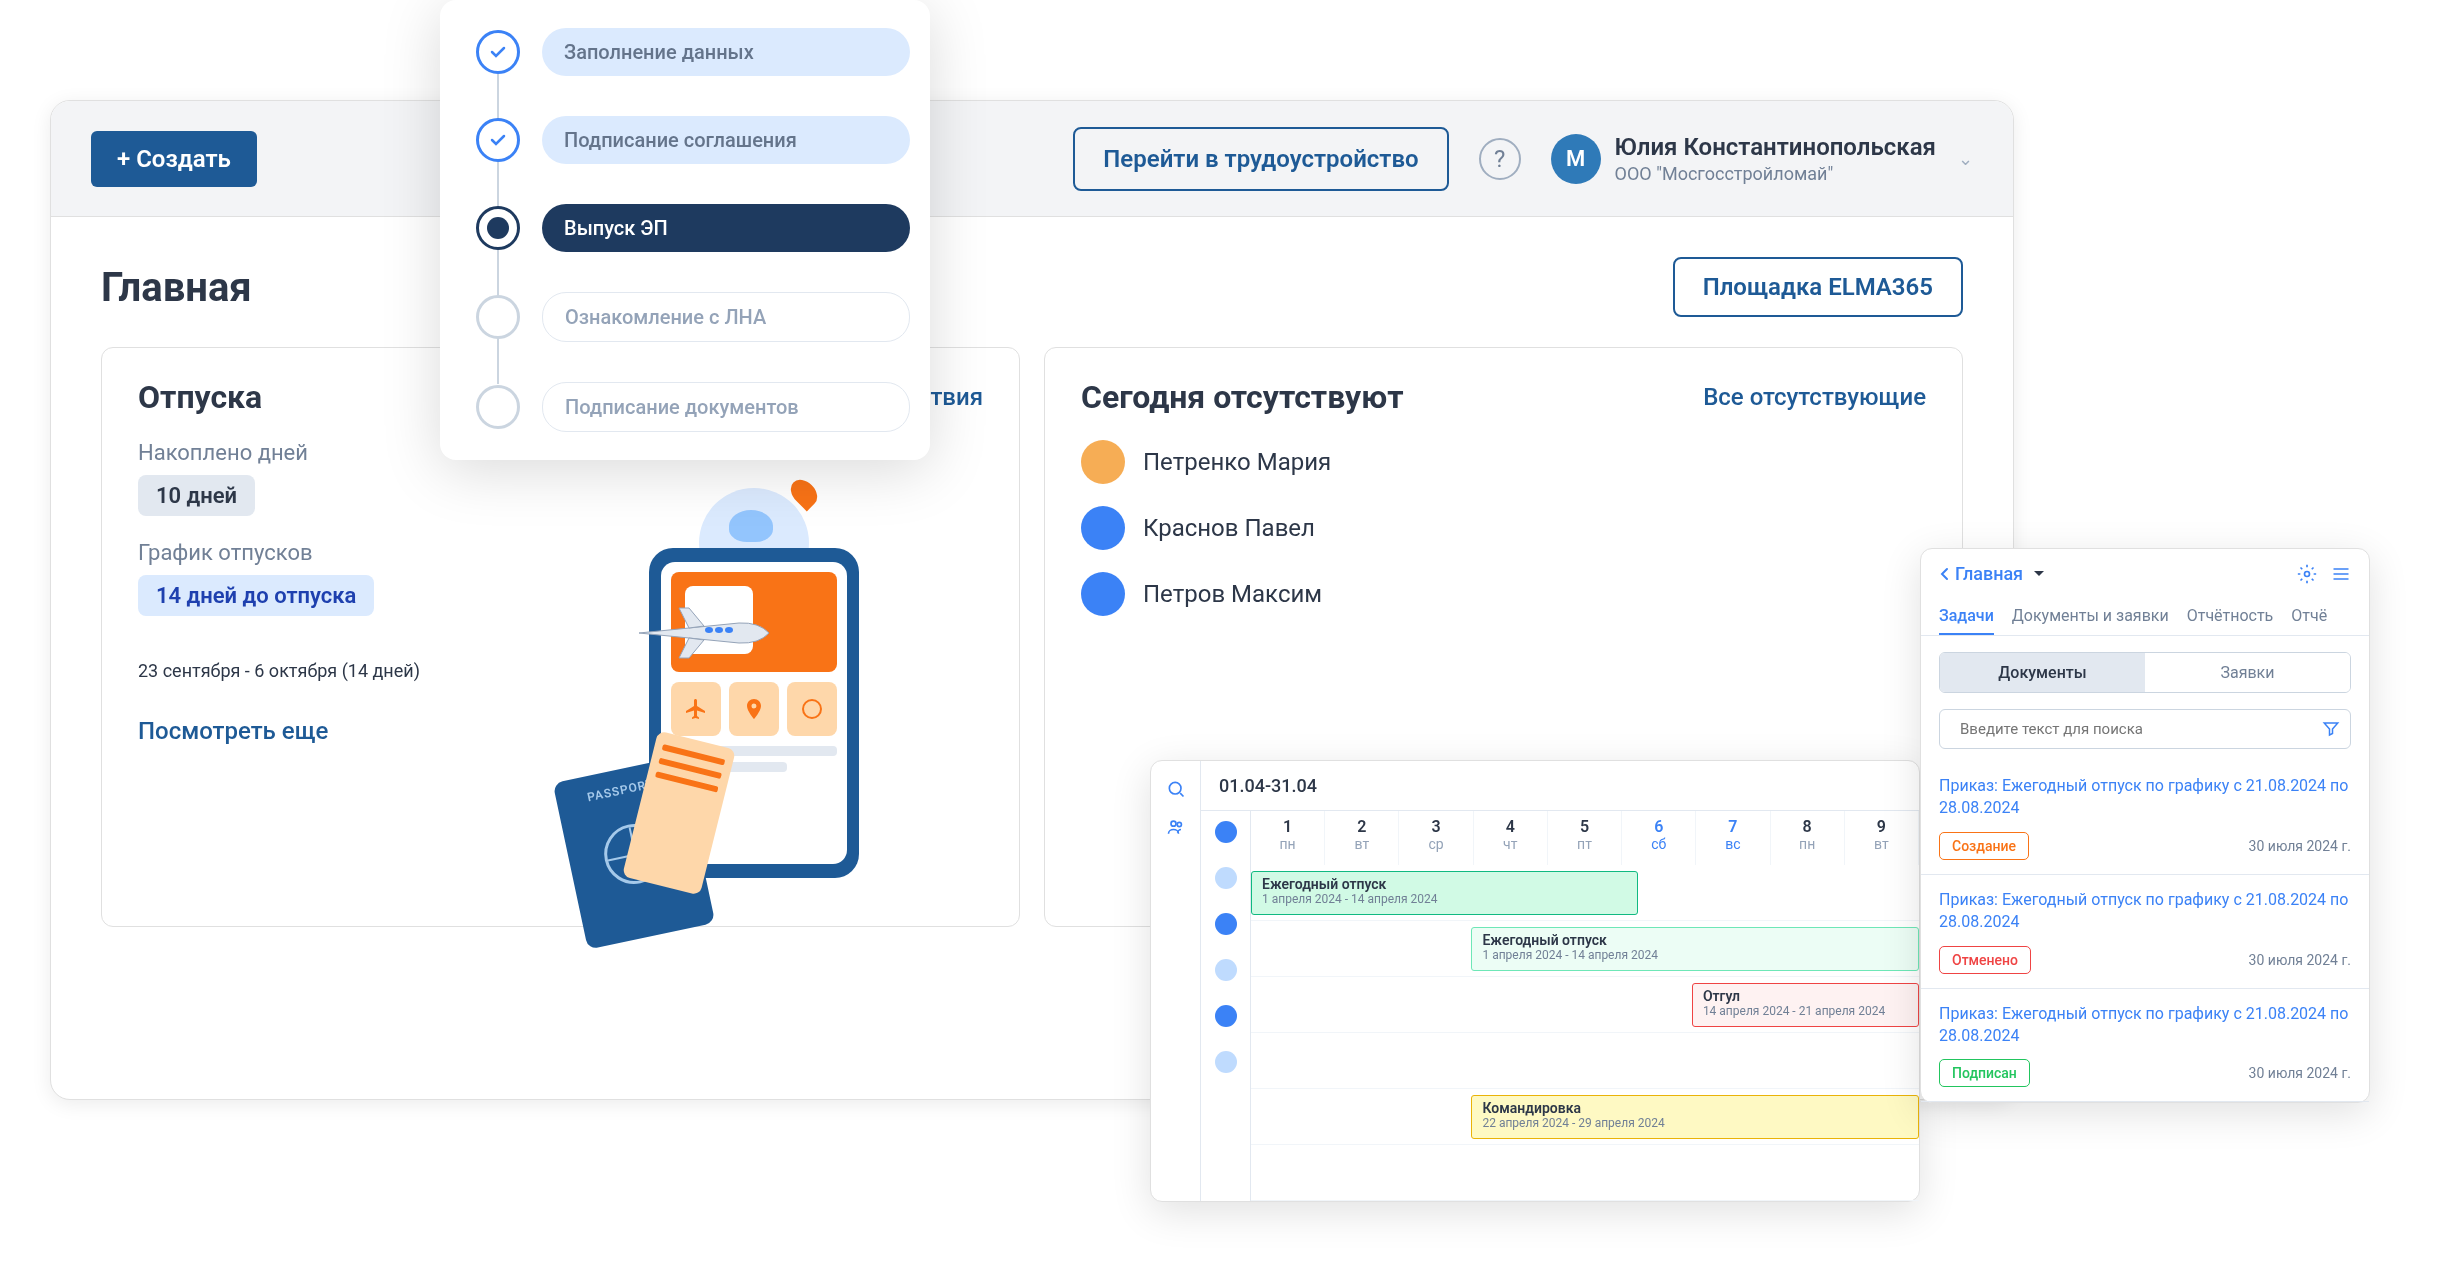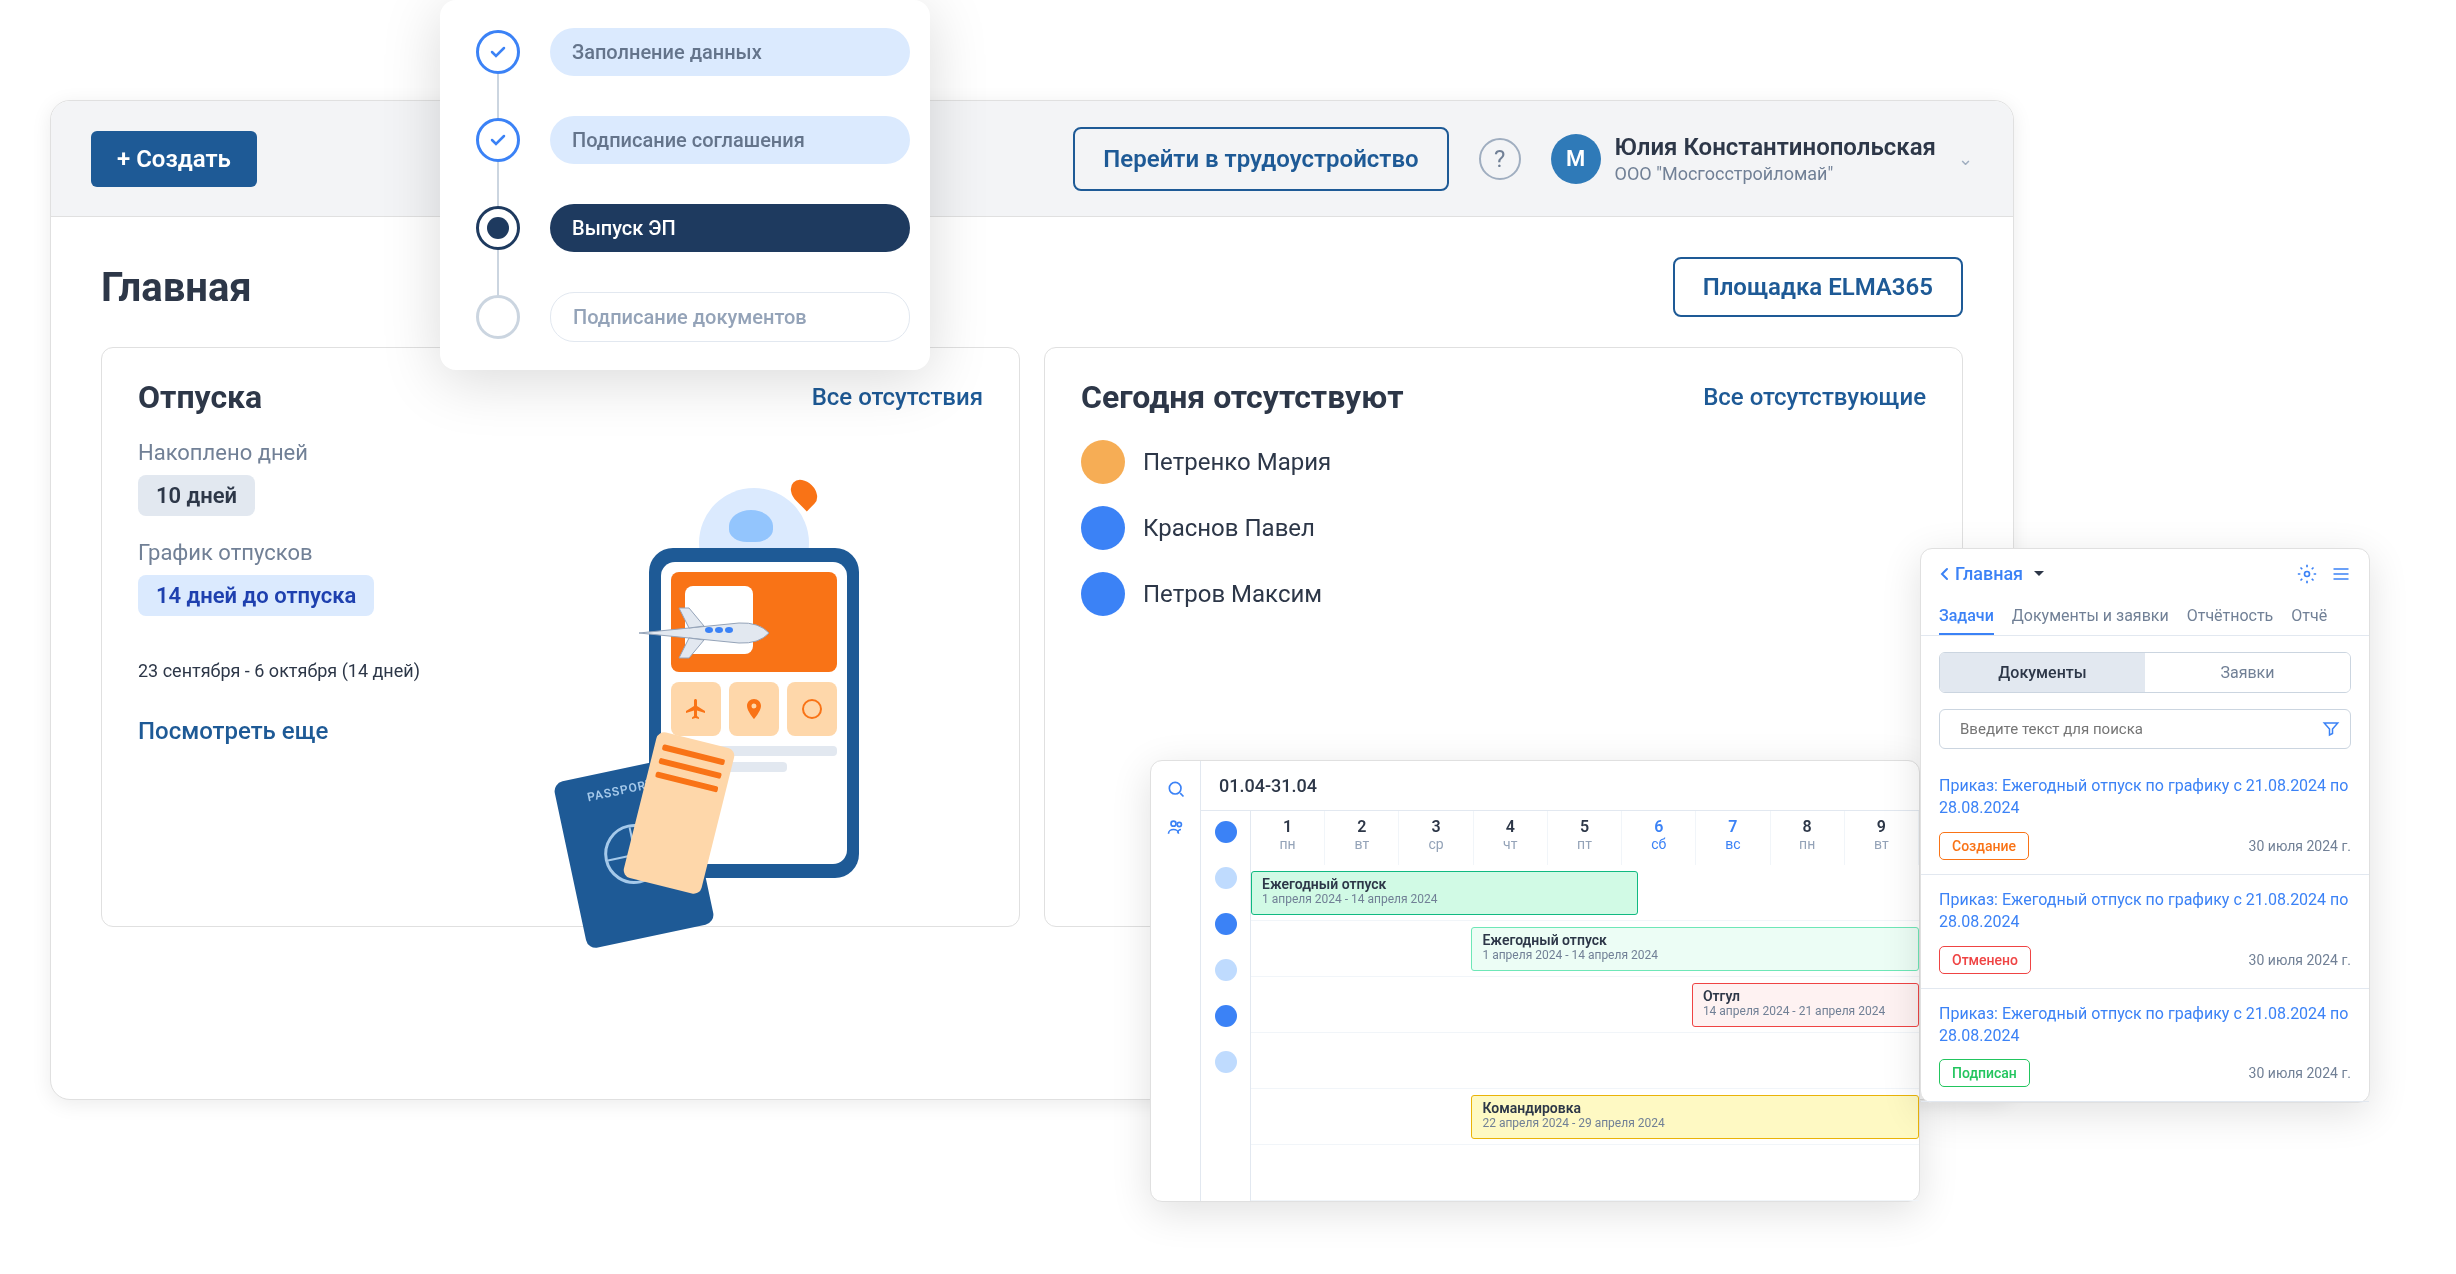--- a/index.html
+++ b/index.html
@@ -59,21 +59,21 @@
 .passport { position: absolute; right: 310px; top: 280px; width: 130px; height: 170px; background: #1e5a96; border-radius: 10px; transform: rotate(-12deg); display:flex; align-items:flex-end; justify-content:center; padding-bottom:14px; }
 .passport::before { content:'PASSPORT'; position:absolute; top:14px; color:#a5c9ea; font-size:12px; letter-spacing:1px; font-weight:600; }
 .passport-globe { width:60px; height:60px; border:3px solid #a5c9ea; border-radius:50%; position:relative; margin-bottom:40px; }
 .passport-globe::before { content:''; position:absolute; left:50%; top:0; width:2px; height:100%; background:#a5c9ea; }
 .passport-globe::after { content:''; position:absolute; top:50%; left:0; height:2px; width:100%; background:#a5c9ea; }
 .ticket { position: absolute; right: 290px; top: 250px; width: 80px; height: 150px; background: #fed7aa; border-radius: 8px; transform: rotate(14deg); z-index:2; }
 .ticket::before { content:''; position:absolute; left:8px; top:12px; right:8px; height:6px; background:#f97316; border-radius:2px; box-shadow: 0 14px 0 #f97316, 0 28px 0 #f97316; }
 
 
 .progress-popup { position: absolute; left: 440px; top: 0; width: 490px; background: #fff; border-radius: 16px; box-shadow: 0 10px 60px rgba(0,0,0,0.15); padding: 28px 20px 28px 36px; z-index: 10; }
-.progress-step { display: flex; align-items: center; gap: 30px; margin-bottom: 40px; position: relative; }
+.progress-step { display: flex; align-items: center; gap: 22px; margin-bottom: 40px; position: relative; }
 .progress-step:last-child { margin-bottom: 0; }
 .progress-step::after { content: ''; position: absolute; left: 21px; top: 46px; width: 2px; height: 46px; background: #cbd5e0; }
 .progress-step:last-child::after { display: none; }
 .step-circle { width: 44px; height: 44px; border-radius: 50%; flex-shrink: 0; display: flex; align-items: center; justify-content: center; background: #fff; }
 .step-circle.done { border: 3px solid #3b82f6; color: #3b82f6; }
 .step-circle.current { border: 3px solid #1e3a5f; }
 .step-circle.current::after { content: ''; width: 22px; height: 22px; background: #1e3a5f; border-radius: 50%; }
 .step-circle.pending { border: 3px solid #cbd5e0; }
 .step-pill { flex: 1; padding: 12px 22px; border-radius: 24px; font-size: 20px; font-weight: 500; }
 .step-pill.done { background: #dbeafe; color: #64748b; }
@@ -254,20 +254,24 @@
         </svg>
       </div>
     <div class="step-pill done">Подписание соглашения</div>
   </div>
   <div class="progress-step">
     <div class="step-circle current"></div>
     <div class="step-pill current">Выпуск ЭП</div>
   </div>
   <div class="progress-step">
     <div class="step-circle pending"></div>
+    <div class="step-pill pending">Ознакомление с ЛНА</div>
+  </div>
+  <div class="progress-step">
+    <div class="step-circle pending"></div>
     <div class="step-pill pending">Подписание документов</div>
   </div>
 </div>
 
 <div class="calendar-popup">
   <div class="cal-sidebar">
     <span class="cal-sb-icon">
         <svg width="20" height="20" viewBox="0 0 24 24" fill="none" stroke="#3b82f6" stroke-width="2">
           <circle cx="11" cy="11" r="7"></circle>
           <path d="M21 21l-4-4"></path>

